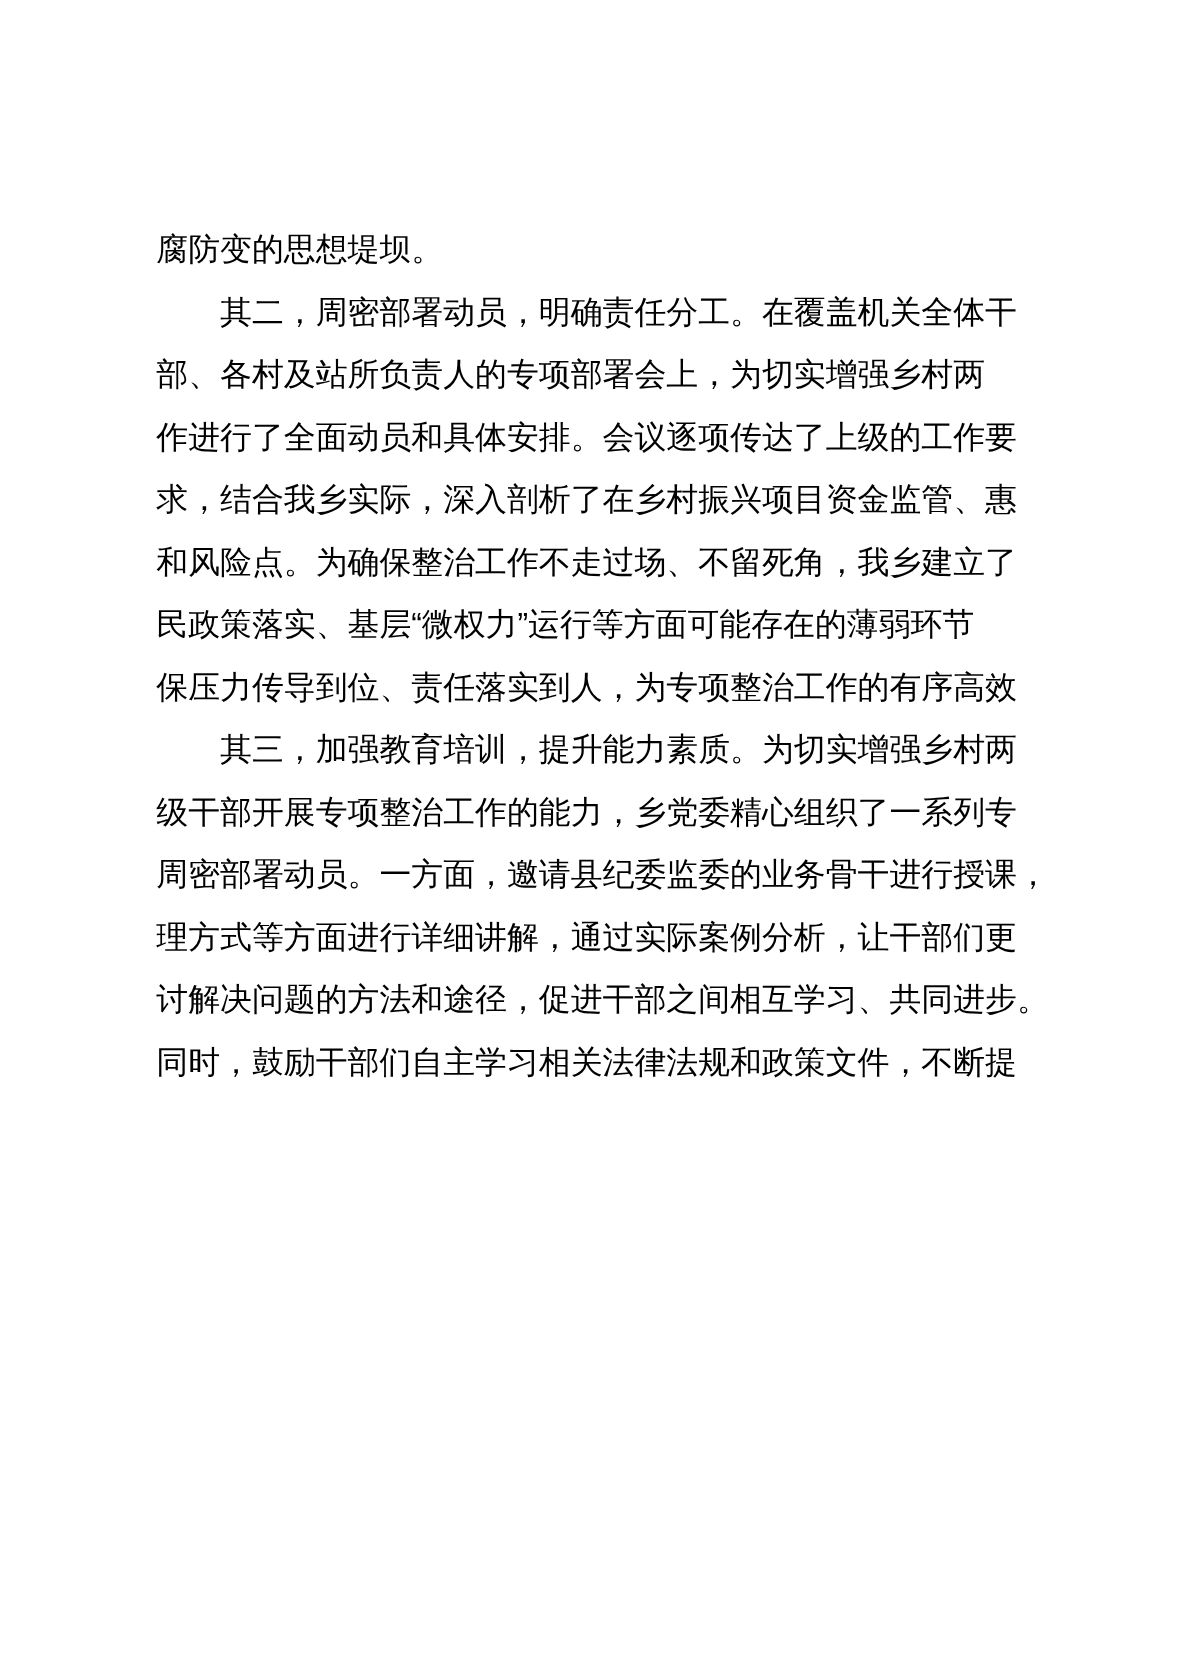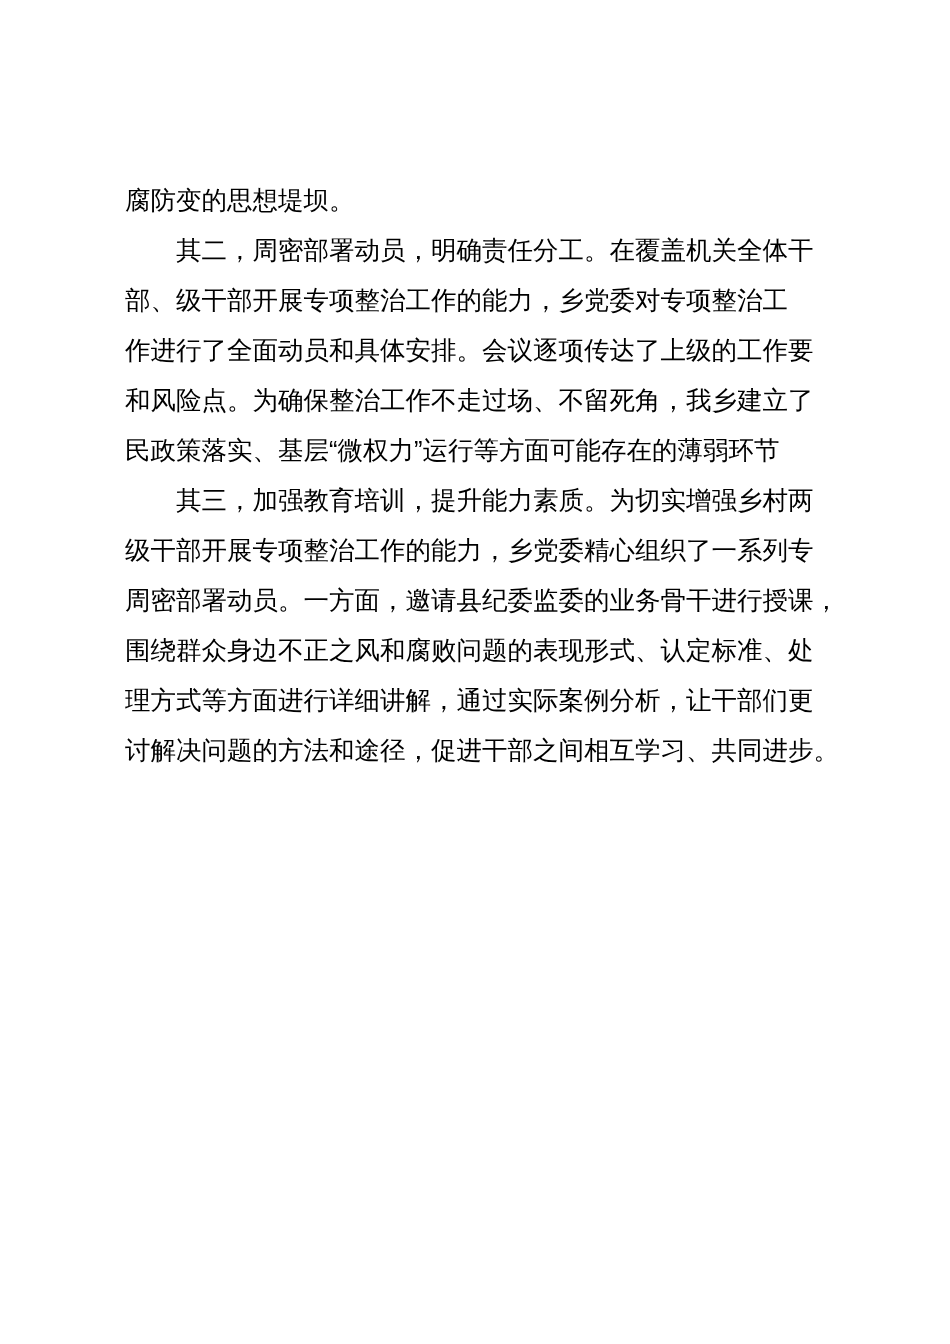--- a/index.html
+++ b/index.html
@@ -40,27 +40,29 @@
 </head>
 <body>
 
 <div class="page">
   <div class="text-block">
       <div class="paragraph">
         <div class="text-line">腐防变的思想堤坝。</div>
       </div>
       <div class="paragraph">
         <div class="text-line first-indent">其二，周密部署动员，明确责任分工。在覆盖机关全体干</div>
-        <div class="text-line">部、级干部开展专项整治工作的能力，乡党委对专项整治工</div>
+        <div class="text-line">部、各村及站所负责人的专项部署会上，为切实增强乡村两</div>
         <div class="text-line">作进行了全面动员和具体安排。会议逐项传达了上级的工作要</div>
+        <div class="text-line">求，结合我乡实际，深入剖析了在乡村振兴项目资金监管、惠</div>
         <div class="text-line">和风险点。为确保整治工作不走过场、不留死角，我乡建立了</div>
         <div class="text-line">民政策落实、基层“微权力”运行等方面可能存在的薄弱环节</div>
+        <div class="text-line">保压力传导到位、责任落实到人，为专项整治工作的有序高效</div>
       </div>
       <div class="paragraph">
         <div class="text-line first-indent">其三，加强教育培训，提升能力素质。为切实增强乡村两</div>
         <div class="text-line">级干部开展专项整治工作的能力，乡党委精心组织了一系列专</div>
         <div class="text-line">周密部署动员。一方面，邀请县纪委监委的业务骨干进行授课，</div>
-        <div class="text-line">围绕群众身边不正之风和腐败问题的表现形式、认定标准、处</div>
         <div class="text-line">理方式等方面进行详细讲解，通过实际案例分析，让干部们更</div>
         <div class="text-line">讨解决问题的方法和途径，促进干部之间相互学习、共同进步。</div>
+        <div class="text-line">同时，鼓励干部们自主学习相关法律法规和政策文件，不断提</div>
       </div>
     </div>
 </div>
 
 </body></html>

